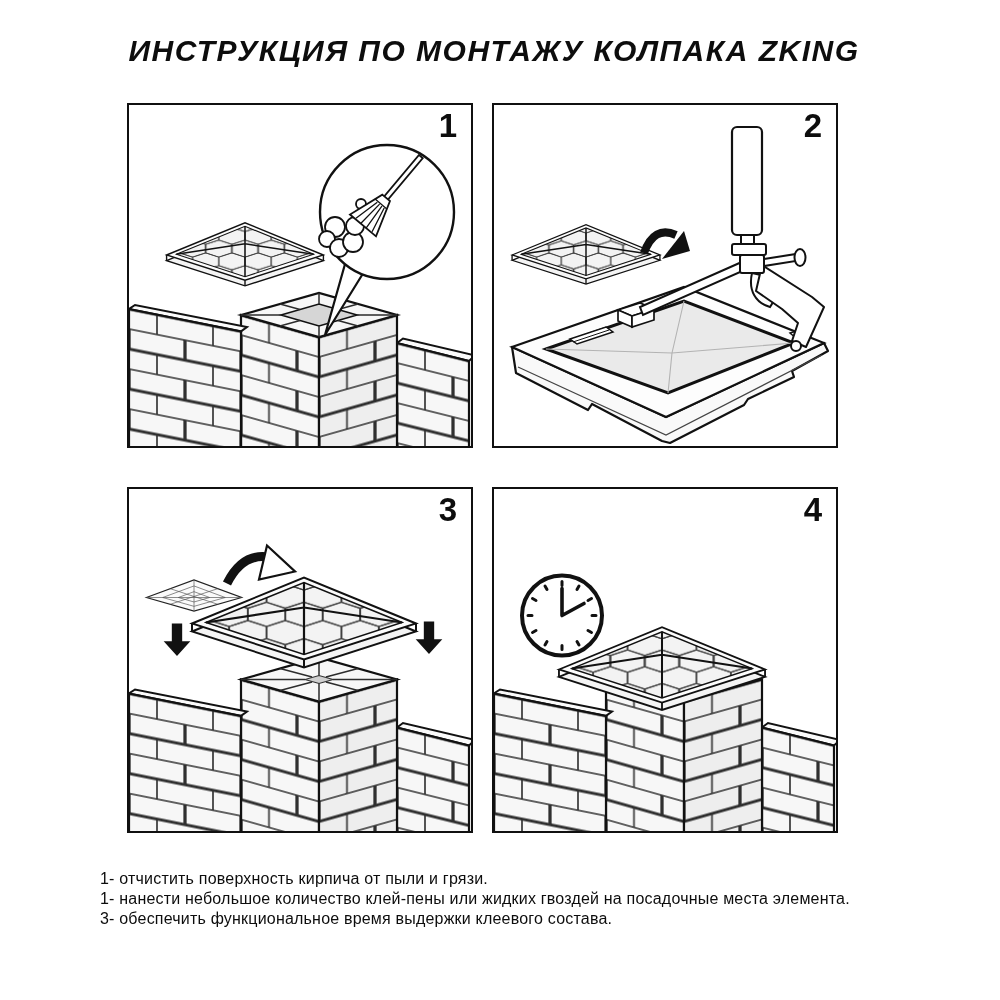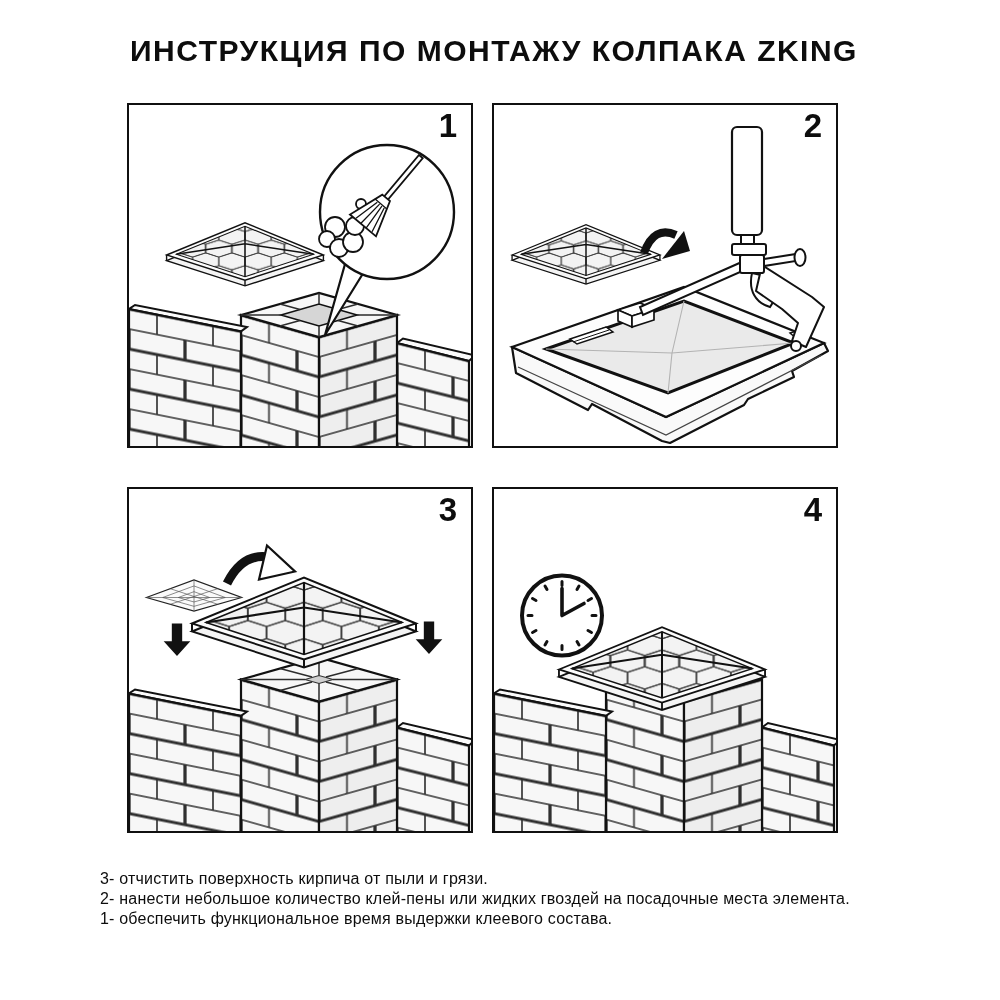--- a/index.html
+++ b/index.html
@@ -1,19 +1,19 @@
 <!DOCTYPE html>
 <html lang="ru"><head>
 <meta charset="utf-8">
 <style>
   html,body{margin:0;padding:0;}
   body{width:1000px;height:1000px;background:#ffffff;position:relative;overflow:hidden;
        font-family:"Liberation Sans","DejaVu Sans",sans-serif;color:#0d0d0d;}
   .page-title{position:absolute;left:0;right:12px;top:34px;text-align:center;
-       font-size:30px;font-weight:700;letter-spacing:1.5px;white-space:nowrap;}
+       font-size:30px;font-weight:700;letter-spacing:1.5px;white-space:nowrap;font-style:italic;}
   .panels-grid{position:absolute;left:127px;top:103px;width:711px;
        display:grid;grid-template-columns:346px 346px;grid-template-rows:345px 346px;
        column-gap:19px;row-gap:39px;}
   .panel{position:relative;border:2px solid #101010;background:#fff;box-sizing:border-box;}
   .panel-number{position:absolute;top:2px;right:14px;font-size:33px;font-weight:700;z-index:3;}
   .panel svg{position:absolute;left:0;top:0;width:100%;height:100%;display:block;}
   .steps{position:absolute;left:100px;top:869px;font-size:16px;line-height:20px;
        letter-spacing:0.2px;}
   .steps div{white-space:nowrap;}
   .defs-svg{position:absolute;width:0;height:0;}
@@ -207,16 +207,16 @@
         <g stroke="#111" stroke-width="3" stroke-linecap="round">
           <path d="M68,92 L68,96 M85,96.5 L83,100 M97.5,109 L94,111 M102,126 L98,126 M97.5,143 L94,141 M85,155.5 L83,152 M68,160 L68,156 M51,155.5 L53,152 M38.5,143 L42,141 M34,126 L38,126 M38.5,109 L42,111 M51,96.5 L53,100"></path>
         </g>
         <path d="M68,126 L68,99 M68,126 L90,114" fill="none" stroke="#111" stroke-width="3.6" stroke-linecap="round"></path>
       </g>
     </svg>
   </div>
 </div>
 
 <div class="steps">
-  <div>3- отчистить поверхность кирпича от пыли и грязи.</div>
-  <div>2- нанести небольшое количество клей-пены или жидких гвоздей на посадочные места элемента.</div>
-  <div>1- обеспечить функциональное время выдержки клеевого состава.</div>
+  <div>1- отчистить поверхность кирпича от пыли и грязи.</div>
+  <div>1- нанести небольшое количество клей-пены или жидких гвоздей на посадочные места элемента.</div>
+  <div>3- обеспечить функциональное время выдержки клеевого состава.</div>
 </div>
 
 </body></html>

